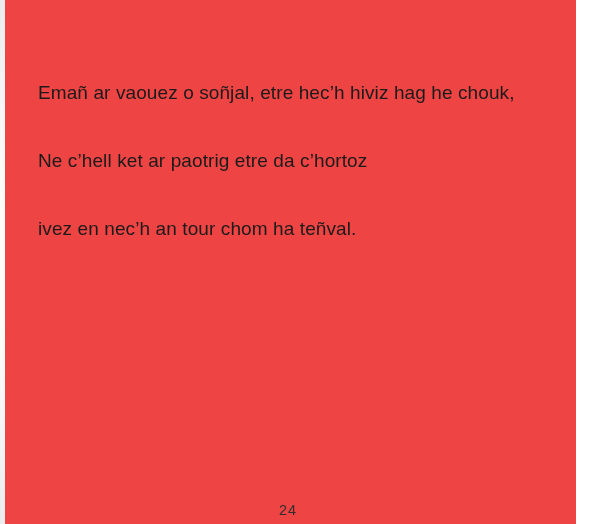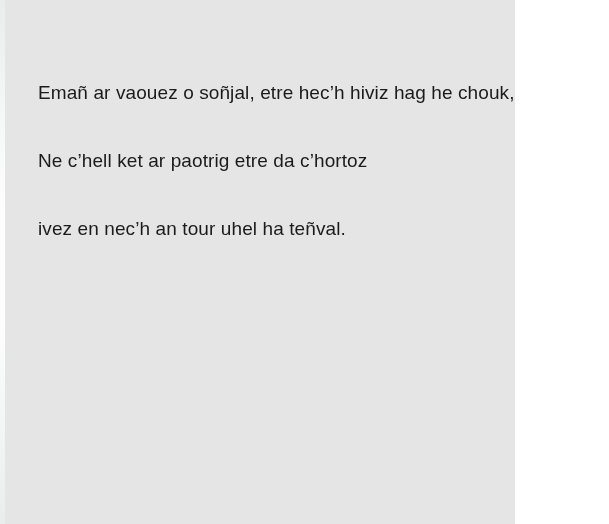--- a/index.html
+++ b/index.html
@@ -8,23 +8,23 @@
   }
   body {
     width: 609px;
     height: 524px;
     overflow: hidden;
     font-family: "Liberation Sans", sans-serif;
     background: #ffffff;
   }
   .page {
     position: relative;
-    width: 515px;
+    width: 576px;
     height: 524px;
-    background: #e5e5e5;
+    background: #ef4444;
   }
   
   .scan-edge {
     position: absolute;
     left: 0;
     top: 0;
     width: 5px;
     height: 100%;
     background: linear-gradient(to bottom,
       #e9eded 0%,
@@ -61,20 +61,21 @@
 </style>
 </head>
 <body>
 
 <div class="page">
   <div class="scan-edge"></div>
 
   <div class="text-block">
     <span class="text-line">Emañ ar vaouez o soñjal, etre hec’h hiviz hag he chouk,</span>
     <span class="text-line">Ne c’hell ket ar paotrig etre da c’hortoz</span>
-    <span class="text-line">ivez en nec’h an tour uhel ha teñval.</span>
+    <span class="text-line">ivez en nec’h an tour chom ha teñval.</span>
     
     
     
     
   </div>
 
+  <div class="page-number">24</div>
 </div>
 
 </body></html>

